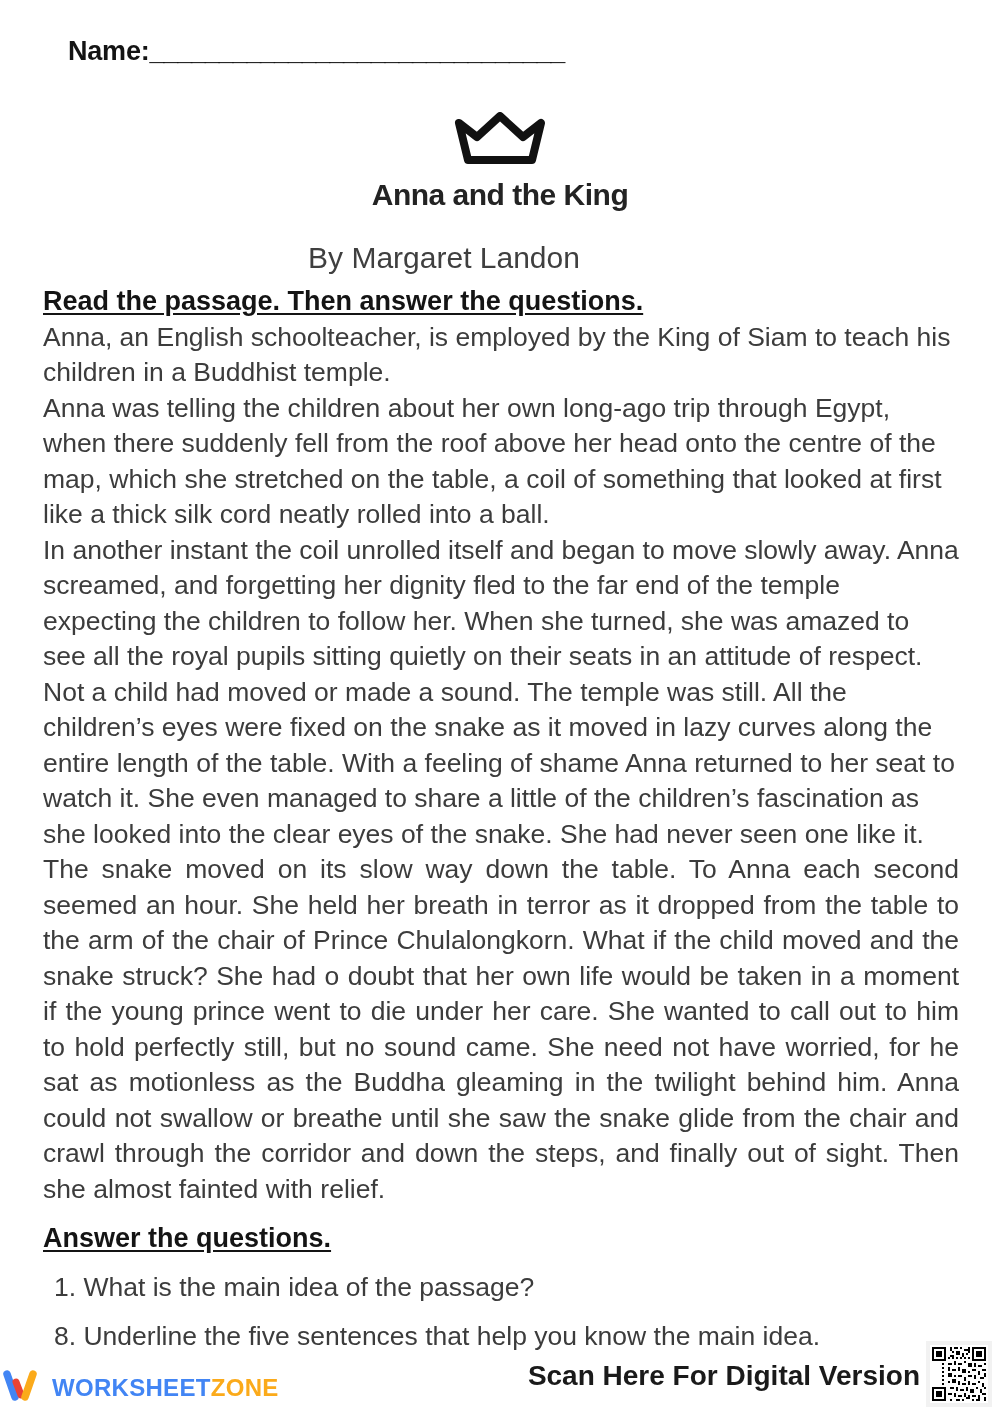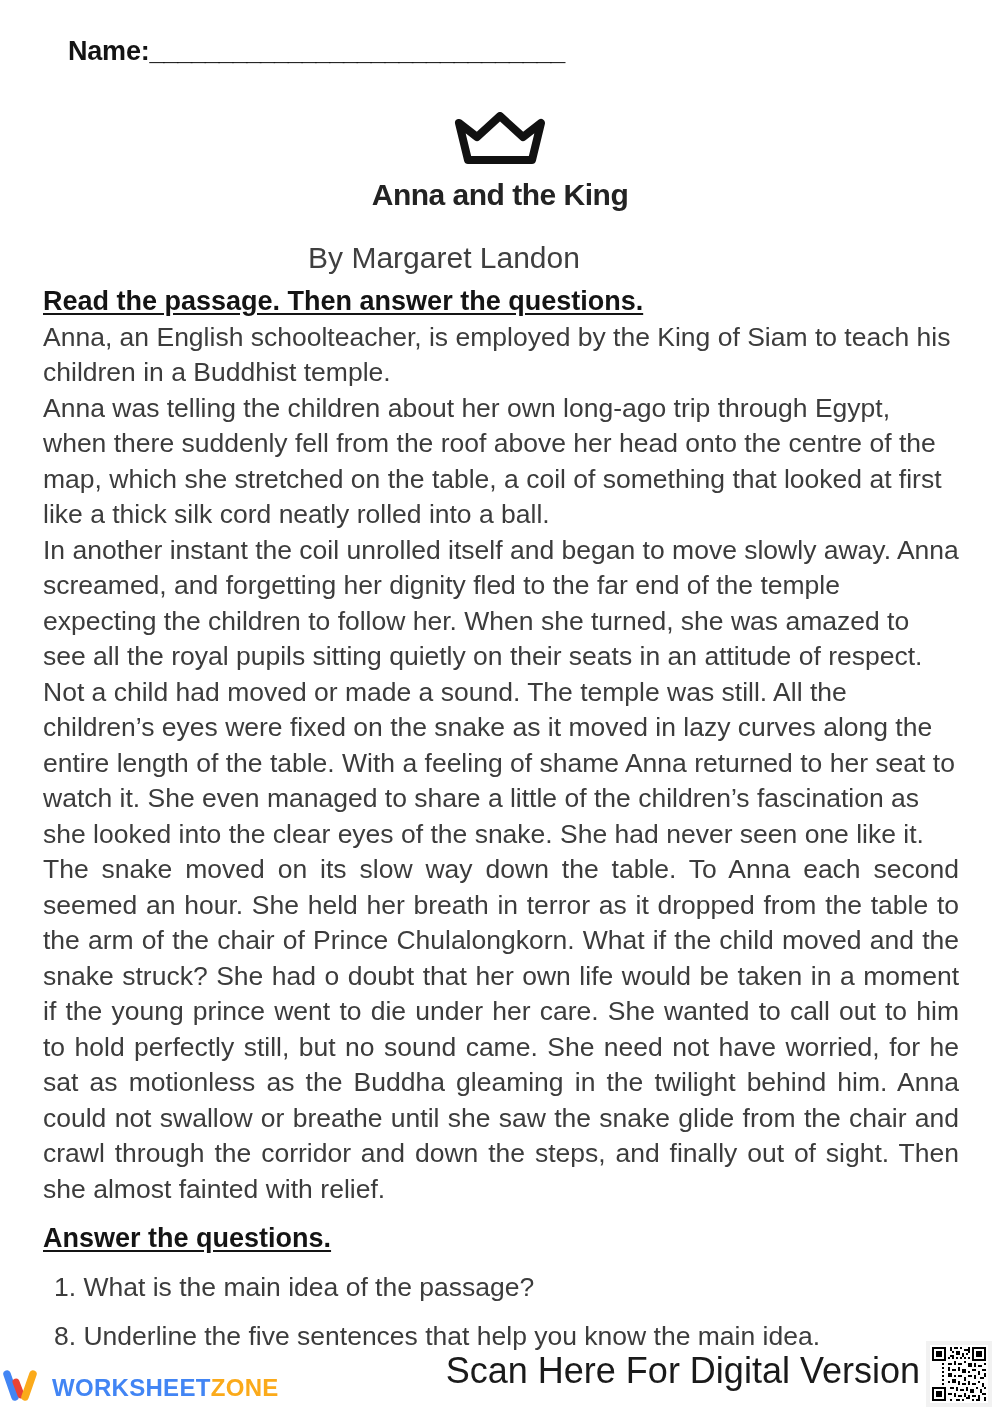--- a/index.html
+++ b/index.html
@@ -152,24 +152,24 @@
     letter-spacing: 0.3px;
     white-space: nowrap;
   }
   .logo-text .ws { color: #4285f4; }
   .logo-text .zone { color: #fbaa1a; }
 
   .scan-text {
     position: absolute;
     right: 80px;
     bottom: 22px;
-    font-size: 36px;
+    font-size: 28px;
     color: #1a1a1a;
     white-space: nowrap;
-    font-weight: normal;
+    font-weight: bold;
   }
   .qr {
     position: absolute;
     right: 8px;
     bottom: 7px;
     width: 66px;
     height: 66px;
     background: #f2f2f2;
     padding: 0;
     box-sizing: border-box;

